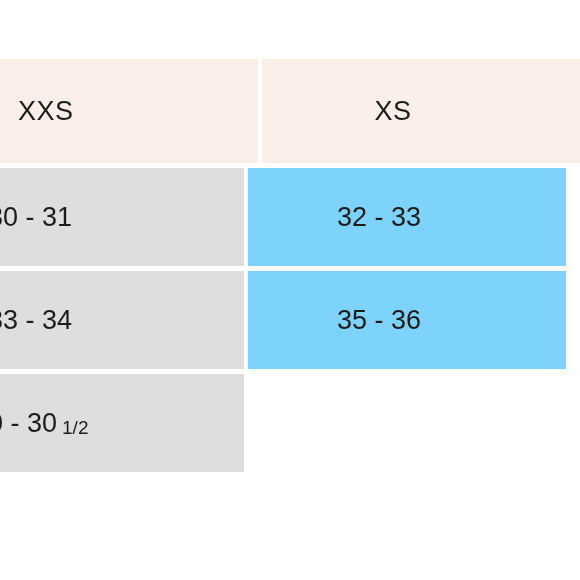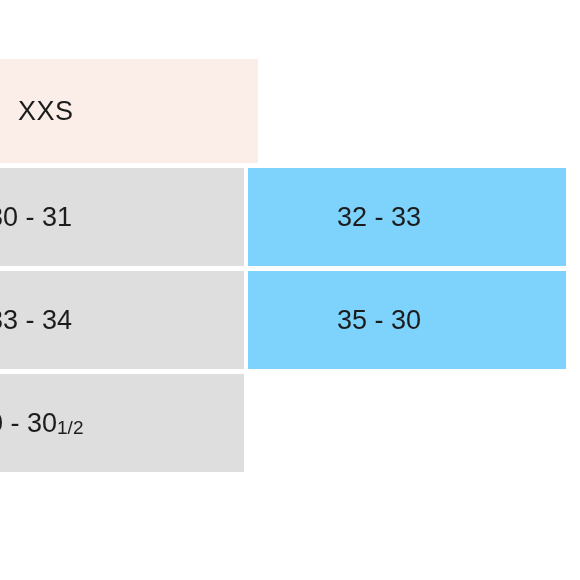--- a/index.html
+++ b/index.html
@@ -93,34 +93,38 @@
     white-space: nowrap;
     line-height: 1;
   }
   .col-left .cell-text {
     margin-left: -12px;
   }
 
   .frac {
     font-size: 19px;
     letter-spacing: 0px;
+    margin-left: 5px;
     position: relative;
     top: 2px;
   }
 </style>
 </head>
 <body>
 
 <div id="size-chart-table">
 
   <div class="chart-row header-row">
     <div class="col-left">
       <span class="header-text">XXS</span>
     </div>
     <div class="col-gap"></div>
+    <div class="col-right">
+      <span class="header-text">XS</span>
+    </div>
   </div>
 
   <div class="row-gap"></div>
 
   <div class="chart-row body-row">
     <div class="col-left">
       <span class="cell-text"><span>30 - 31</span></span>
     </div>
     <div class="col-gap"></div>
     <div class="col-right">
@@ -129,21 +133,21 @@
   </div>
 
   <div class="row-gap"></div>
 
   <div class="chart-row body-row">
     <div class="col-left">
       <span class="cell-text"><span>33 - 34</span></span>
     </div>
     <div class="col-gap"></div>
     <div class="col-right">
-      <span class="cell-text"><span>35 - 30</span></span>
+      <span class="cell-text"><span>35 - 36</span></span>
     </div>
   </div>
 
   <div class="row-gap"></div>
 
   <div class="chart-row body-row">
     <div class="col-left">
       <span class="cell-text"><span>0 - 30</span><span class="frac">1/2</span></span>
     </div>
     <div class="col-gap"></div>

